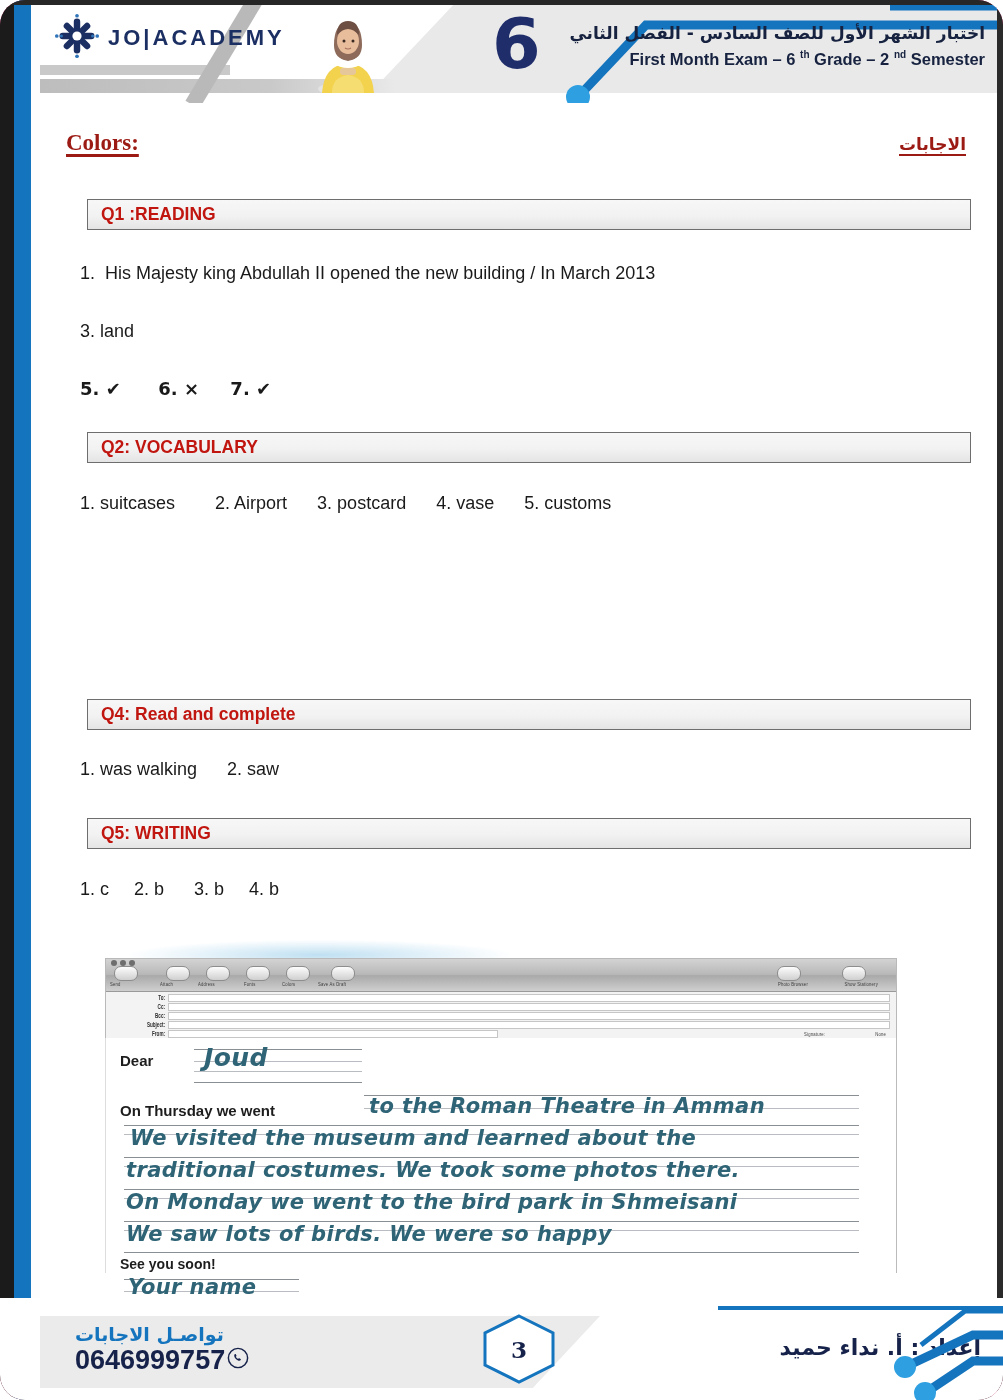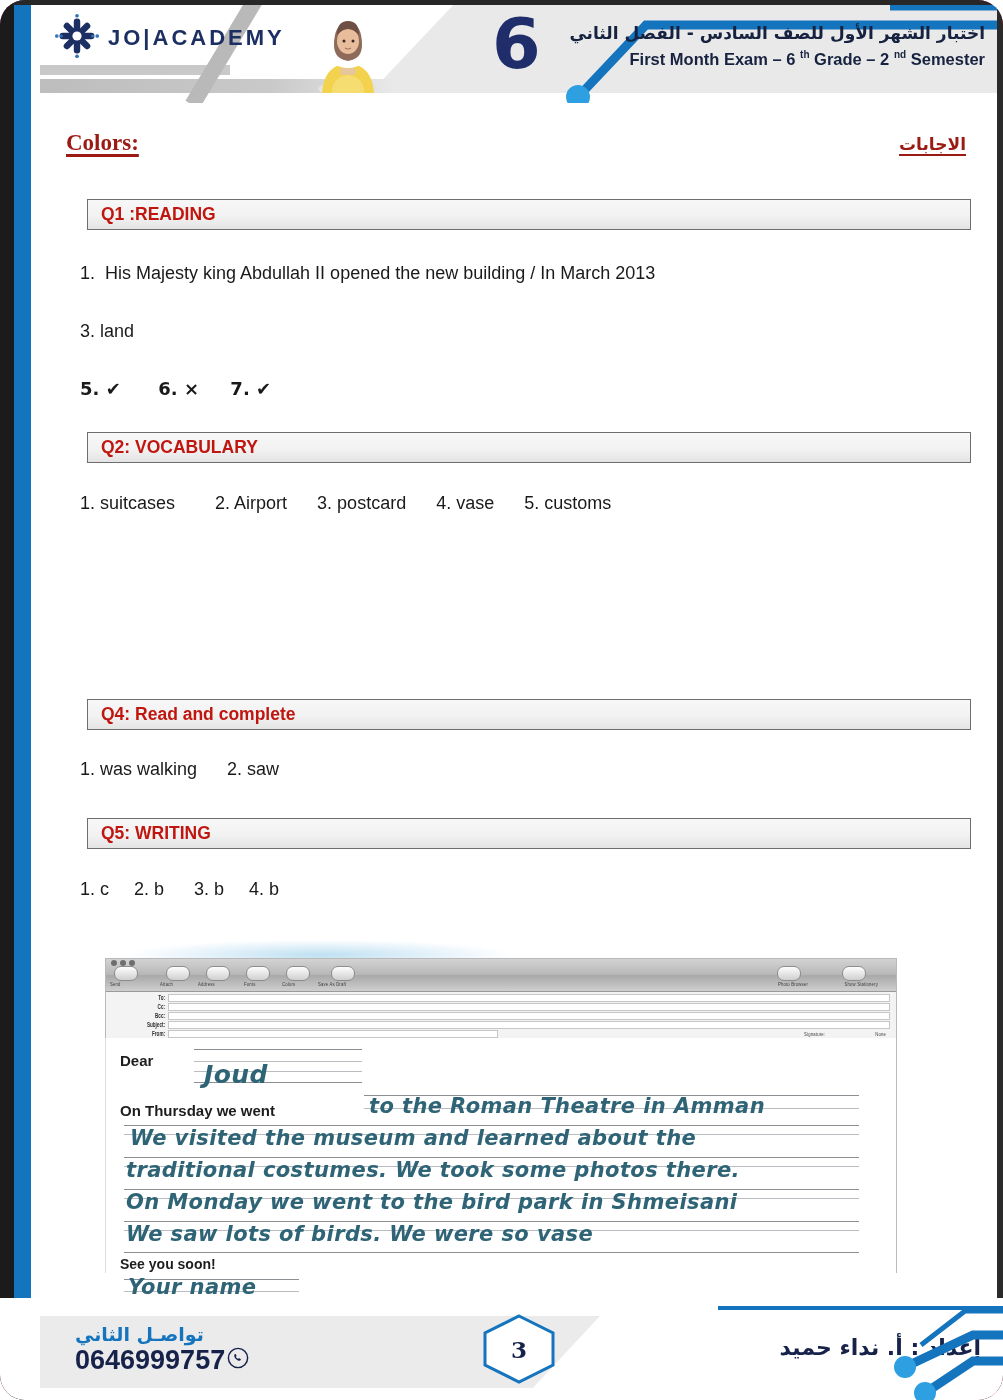--- a/index.html
+++ b/index.html
@@ -289,21 +289,21 @@
           </div>
         </div>
       </div>
 
       <div class="mail-body">
         <div class="printed" style="left:14px;top:14px">Dear</div>
         <div class="hline" style="left:88px;top:11px;width:168px"></div>
         <div class="hline thin" style="left:88px;top:23px;width:168px"></div>
         <div class="hline thin" style="left:88px;top:33px;width:168px"></div>
         <div class="hline" style="left:88px;top:44px;width:168px"></div>
-        <div class="hand big" style="left:98px;top:22px">Joud</div>
+        <div class="hand big" style="left:98px;top:5px">Joud</div>
 
         <div class="printed" style="left:14px;top:64px">On Thursday we went</div>
         <div class="hline" style="left:258px;top:57px;width:495px"></div>
         <div class="hline thin" style="left:258px;top:70px;width:495px"></div>
         <div class="hline" style="left:18px;top:87px;width:735px"></div>
         <div class="hand" style="left:263px;top:56px">to the Roman Theatre in Amman</div>
 
         <div class="hline thin" style="left:18px;top:96px;width:735px"></div>
         <div class="hline" style="left:18px;top:119px;width:735px"></div>
         <div class="hand" style="left:24px;top:88px">We visited the museum and learned about the</div>
@@ -311,37 +311,37 @@
         <div class="hline thin" style="left:18px;top:128px;width:735px"></div>
         <div class="hline" style="left:18px;top:151px;width:735px"></div>
         <div class="hand" style="left:20px;top:120px">traditional costumes. We took some photos there.</div>
 
         <div class="hline thin" style="left:18px;top:160px;width:735px"></div>
         <div class="hline" style="left:18px;top:183px;width:735px"></div>
         <div class="hand" style="left:20px;top:152px">On Monday we went to the bird park in Shmeisani</div>
 
         <div class="hline thin" style="left:18px;top:192px;width:735px"></div>
         <div class="hline" style="left:18px;top:214px;width:735px"></div>
-        <div class="hand" style="left:20px;top:184px">We saw lots of birds. We were so vase</div>
+        <div class="hand" style="left:20px;top:184px">We saw lots of birds. We were so happy</div>
 
         <div class="printed" style="left:14px;top:218px;font-size:14px">See you soon!</div>
 
         <div class="hline" style="left:18px;top:241px;width:175px"></div>
         <div class="hline thin" style="left:18px;top:253px;width:175px"></div>
         <div class="hline" style="left:18px;top:268px;width:175px"></div>
         <div class="hand" style="left:22px;top:237px">Your name</div>
       </div>
     </div>
   </div>
 
   <div class="footer">
     <div class="ft-gray"></div>
 
     <div class="ft-left">
-      <div class="ft-ar">تواصـل الثاني</div>
+      <div class="ft-ar">تواصـل الاجابات</div>
       <div class="ft-phone">
         <span>0646999757</span>
         <span>
           <svg width="22" height="22" viewBox="0 0 24 24" aria-hidden="true">
             <circle cx="12" cy="12" r="10.5" fill="none" stroke="#16224a" stroke-width="1.6"></circle>
             <path d="M8.6 7.6c.4-.2.8-.1 1 .3l.7 1.3c.2.4.1.7-.2.9l-.5.4c.5 1.1 1.4 2 2.5 2.5l.4-.5c.3-.3.6-.3 1-.2l1.3.7c.4.2.5.6.3 1-.5.9-1.5 1.2-2.5.9-2.2-.7-3.9-2.4-4.6-4.6-.3-1 .0-2 .6-2.7z" fill="#16224a"></path>
           </svg>
         </span>
       </div>
     </div>

